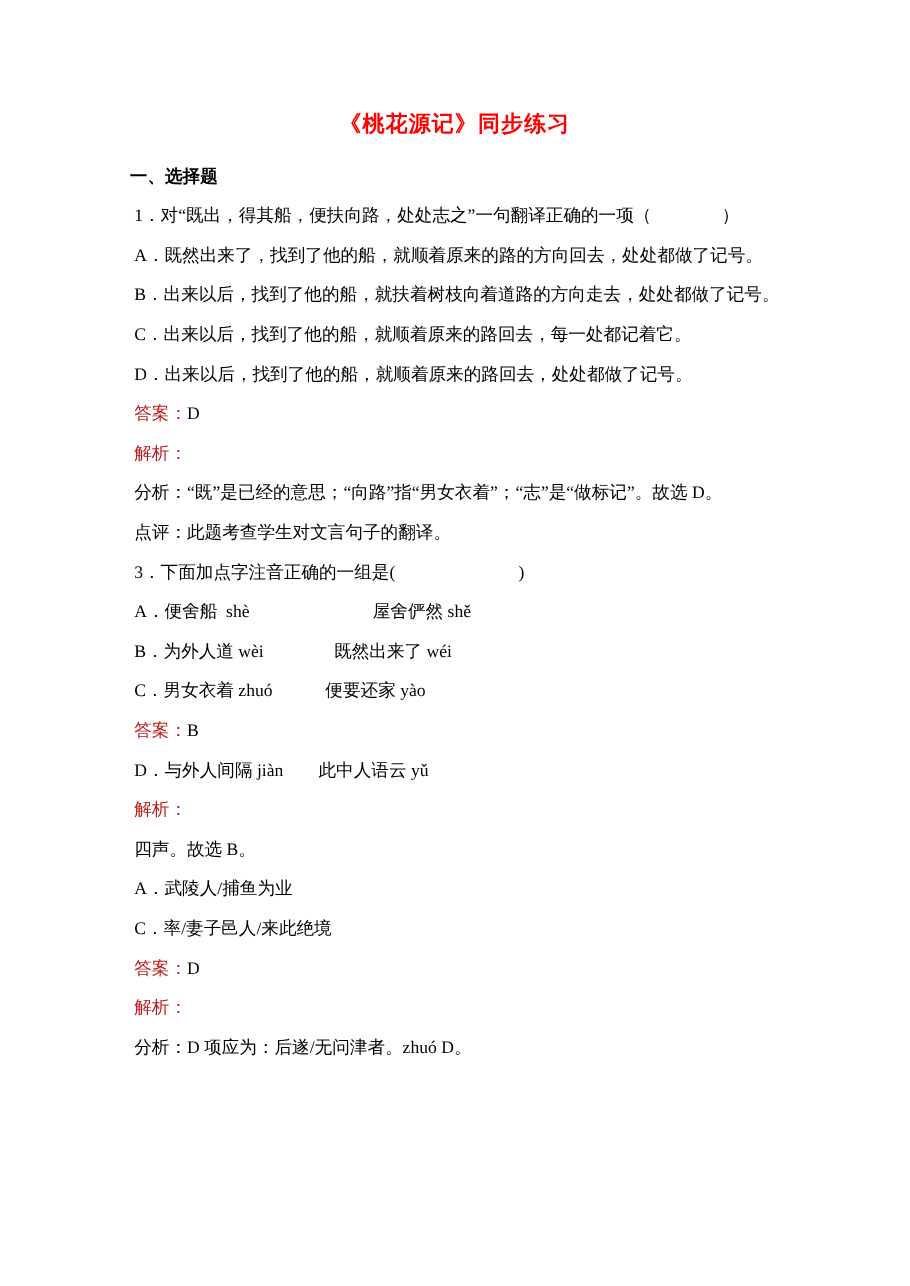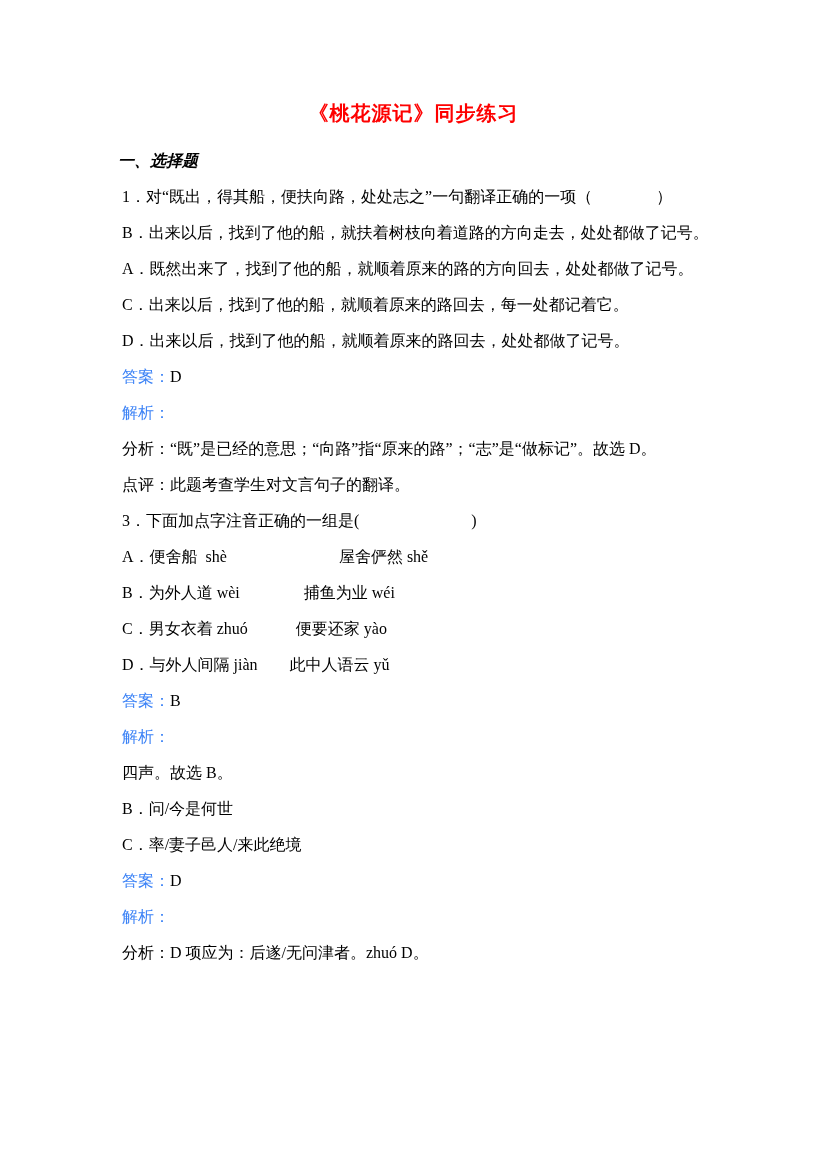--- a/index.html
+++ b/index.html
@@ -29,71 +29,70 @@
     line-height: 26px;
     margin: 0 -50px 19px -118px;
     letter-spacing: 1px;
   }
   .section-heading {
     font-size: 16px;
     font-weight: bold;
     line-height: 32px;
     margin: 0;
     white-space: pre;
-    font-style: italic;
   }
   .line {
     font-size: 16px;
     line-height: 32px;
     margin: 4px;
     white-space: pre;
   }
   .stem {
     margin-top: 4px;
   }
   .blue {
-    color: #3b82f6;
+    color: #b91c1c;
   }
   .answer-value {
     color: #000000;
   }
 </style>
 </head>
 <body>
 
 <div class="page">
 
   <h1 class="doc-title">《桃花源记》同步练习</h1>
 
   <div class="section-heading">一、选择题</div>
 
   <div>
     <p class="line stem">1．对“既出，得其船，便扶向路，处处志之”一句翻译正确的一项（　　　　）</p>
+    <p class="line">A．既然出来了，找到了他的船，就顺着原来的路的方向回去，处处都做了记号。</p>
     <p class="line">B．出来以后，找到了他的船，就扶着树枝向着道路的方向走去，处处都做了记号。</p>
-    <p class="line">A．既然出来了，找到了他的船，就顺着原来的路的方向回去，处处都做了记号。</p>
     <p class="line">C．出来以后，找到了他的船，就顺着原来的路回去，每一处都记着它。</p>
     <p class="line">D．出来以后，找到了他的船，就顺着原来的路回去，处处都做了记号。</p>
     <p class="line"><span class="blue">答案：</span><span class="answer-value">D</span></p>
     <p class="line blue">解析：</p>
-    <p class="line">分析：“既”是已经的意思；“向路”指“原来的路”；“志”是“做标记”。故选 D。</p>
+    <p class="line">分析：“既”是已经的意思；“向路”指“男女衣着”；“志”是“做标记”。故选 D。</p>
     <p class="line">点评：此题考查学生对文言句子的翻译。</p>
   </div>
 
   <div>
     <p class="line stem">3．下面加点字注音正确的一组是(　　　　　　　)</p>
     <p class="line">A．便舍船  shè　　　　　　　屋舍俨然 shě</p>
-    <p class="line">B．为外人道 wèi　　　　捕鱼为业 wéi</p>
+    <p class="line">B．为外人道 wèi　　　　既然出来了 wéi</p>
     <p class="line">C．男女衣着 zhuó　　　便要还家 yào</p>
+    <p class="line"><span class="blue">答案：</span><span class="answer-value">B</span></p>
     <p class="line">D．与外人间隔 jiàn　　此中人语云 yǔ</p>
-    <p class="line"><span class="blue">答案：</span><span class="answer-value">B</span></p>
     <p class="line blue">解析：</p>
     <p class="line">四声。故选 B。</p>
   </div>
 
   <div>
-    <p class="line">B．问/今是何世</p>
+    <p class="line">A．武陵人/捕鱼为业</p>
     <p class="line">C．率/妻子邑人/来此绝境</p>
     <p class="line"><span class="blue">答案：</span><span class="answer-value">D</span></p>
     <p class="line blue">解析：</p>
     <p class="line">分析：D 项应为：后遂/无问津者。zhuó D。</p>
   </div>
 
 </div>
 
 </body></html>

